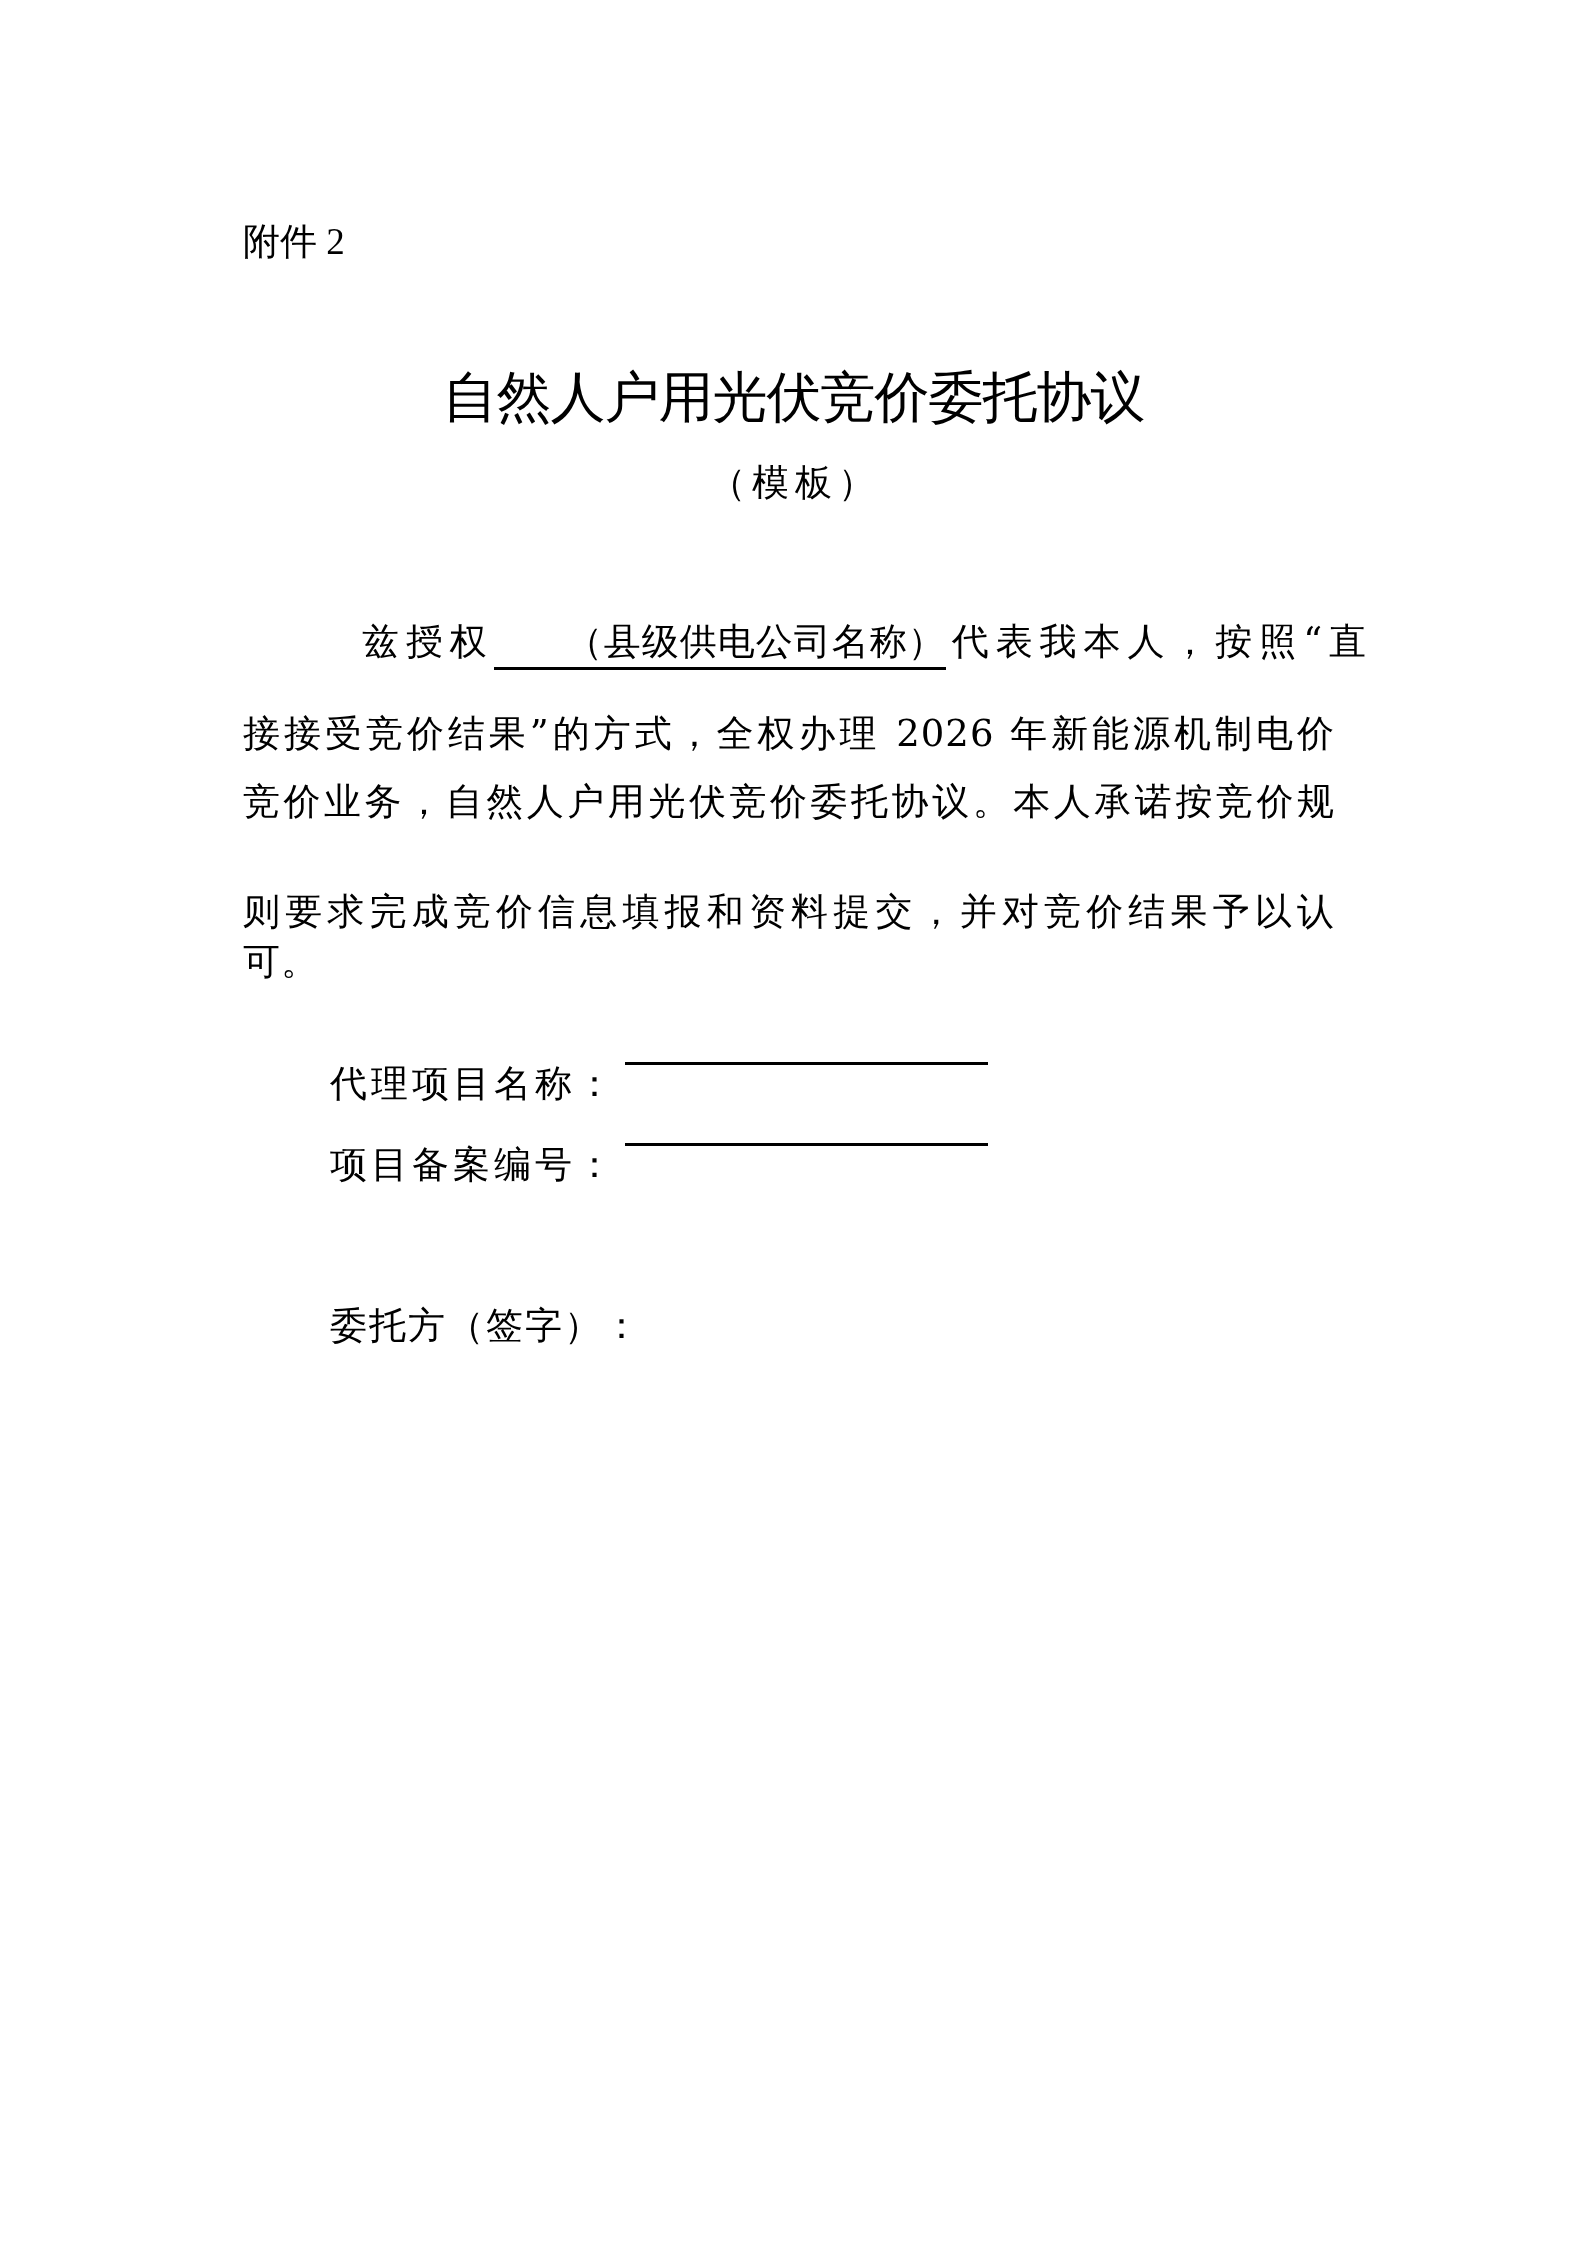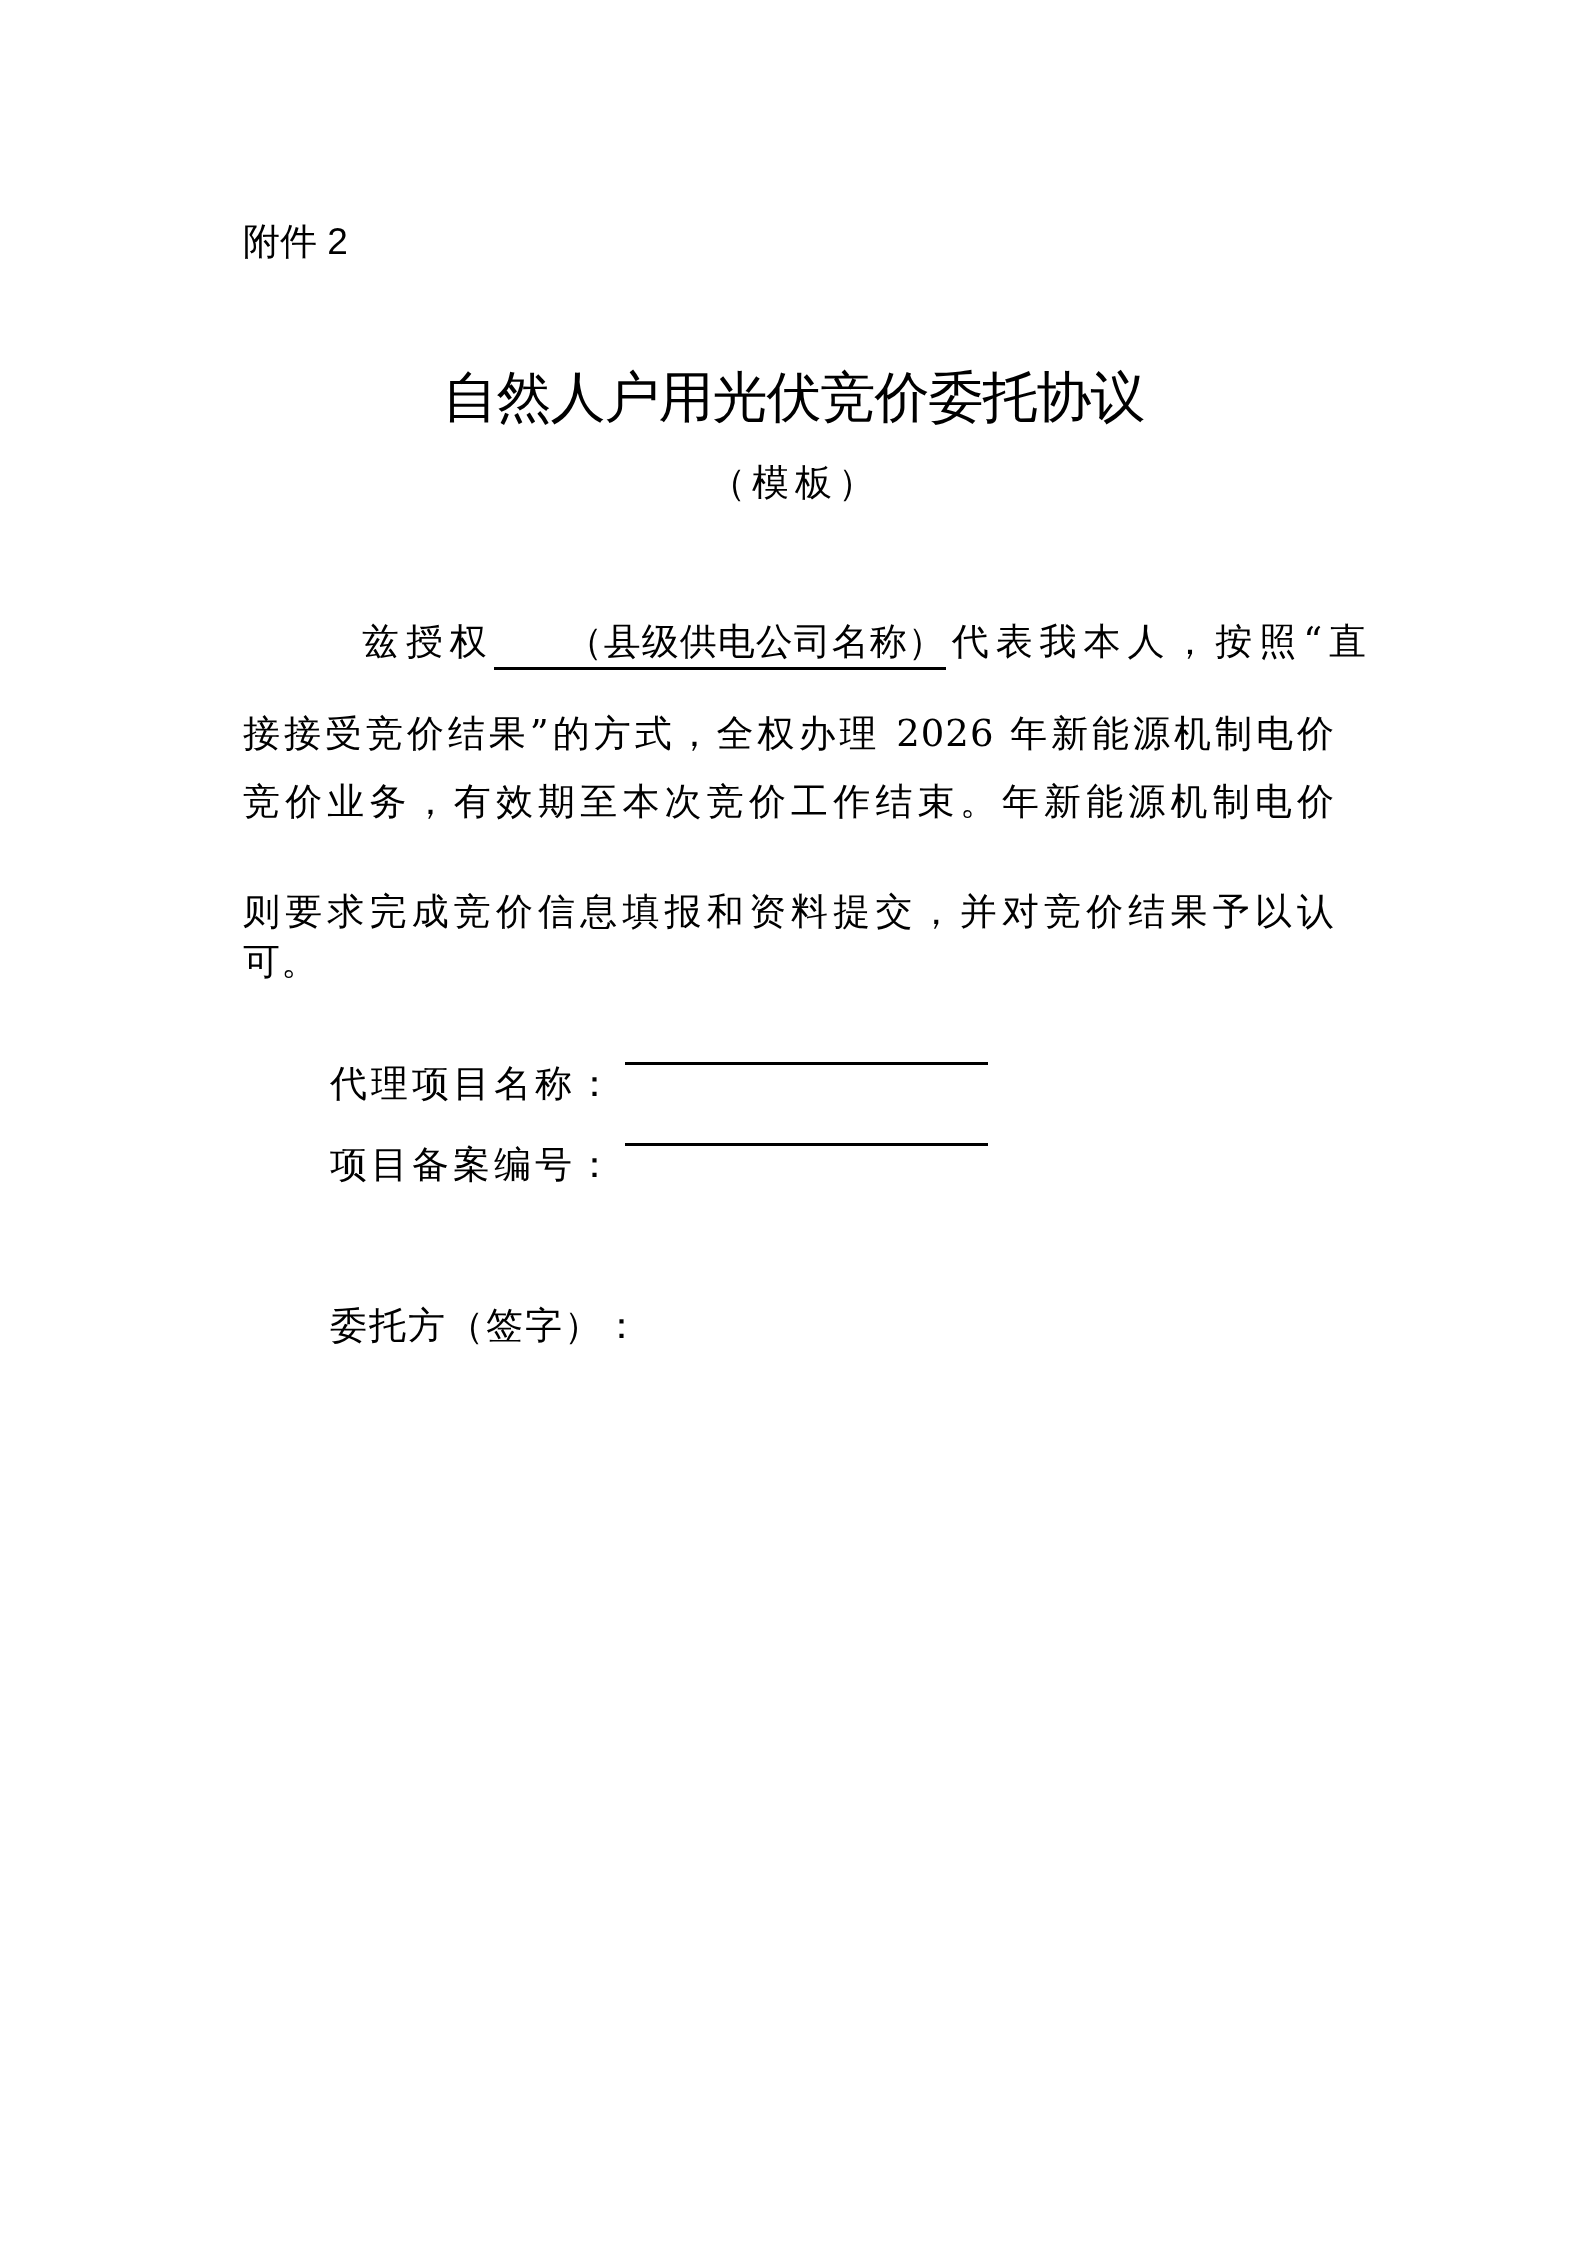--- a/index.html
+++ b/index.html
@@ -1,20 +1,20 @@
 <!DOCTYPE html>
 <html><head>
 <meta charset="utf-8">
 <style>
   html, body { margin: 0; padding: 0; background: #ffffff; }
   body { width: 1587px; height: 2245px; position: relative; overflow: hidden; color: #000; }
   .page { position: absolute; left: 0; top: 0; width: 1587px; height: 2245px; background: #fff; }
   .attach-label {
     position: absolute; left: 243px; top: 216px; height: 52px; line-height: 52px;
-    font-family: Liberation Sans, sans-serif; font-size: 37px; white-space: nowrap;
+    font-family: Liberation Serif, serif; font-size: 37px; white-space: nowrap;
   }
   .title {
     position: absolute; left: 0; width: 1587px; top: 362px; height: 70px; line-height: 70px; text-align: center;
     font-family: "DejaVu Sans", "Liberation Sans", sans-serif; font-size: 55px; letter-spacing: -1px; white-space: nowrap;
   }
   .subtitle {
     position: absolute; left: 0; width: 1590px; top: 458px; height: 50px; line-height: 50px; text-align: center;
     font-family: "DejaVu Serif", "Liberation Serif", serif; font-size: 37px; letter-spacing: 6px; white-space: nowrap;
   }
   .line {
@@ -46,21 +46,21 @@
 
   <div class="title">自然人户用光伏竞价委托协议</div>
 
   <div class="subtitle">（模板）</div>
 
   <div class="line indent" style="top:614px;margin-left:32px;">
     <span>兹授权</span><span class="blank-inline"><span class="pad"></span><span>（县级供电公司名称）</span></span><span>代表我本人，按照“直</span>
   </div>
 
   <div class="line" style="top:694px;margin-top:12px;">接接受竞价结果”的方式，全权办理 2026 年新能源机制电价</div>
-  <div class="line" style="top:774px;">竞价业务，有效期至本次竞价工作结束。年新能源机制电价</div>
+  <div class="line" style="top:774px;">竞价业务，自然人户用光伏竞价委托协议。本人承诺按竞价规</div>
   <div class="line" style="top:854px;margin-top:30px;">则要求完成竞价信息填报和资料提交，并对竞价结果予以认</div>
   <div class="line short" style="top:934px;">可。</div>
 
   <div class="field-row" style="top:1014px;">代理项目名称：</div>
   <div class="field-line" style="top:1062px;"></div>
 
   <div class="field-row" style="top:1095px;">项目备案编号：</div>
   <div class="field-line" style="top:1143px;"></div>
 
   <div class="field-row" style="top:1256px; letter-spacing:2px;">委托方（签字）：</div>

